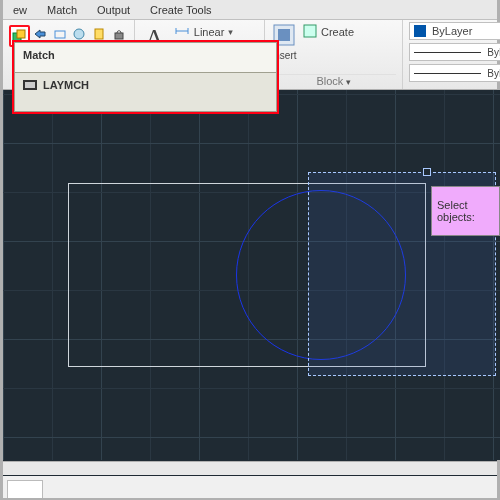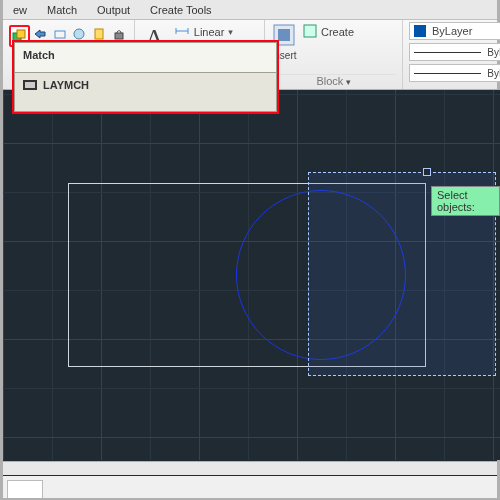--- a/index.html
+++ b/index.html
@@ -35,21 +35,21 @@
   
   .canvas{position:absolute;left:0;top:90px;width:497px;height:370px;background:#1f2a33;overflow:hidden}
   .grid-line-v{position:absolute;top:0;bottom:0;width:1px;background:#2a3742}
   .grid-line-h{position:absolute;left:0;right:0;height:1px;background:#2a3742}
   .grid-line-v.maj{background:#33434f}
   .grid-line-h.maj{background:#33434f}
   .rect{position:absolute;border:1.5px solid #cfd6dc}
   .dashrect{position:absolute;border:1.5px dashed #a9c9ff;background:rgba(60,100,180,0.15)}
   .circle{position:absolute;border:1.5px solid #1a35e8;border-radius:50%}
   .grip{position:absolute;width:8px;height:8px;background:#1f2a33;border:1.5px solid #a9c9ff}
-  .prompt{position:absolute;background:#86efac;border:1px solid #888;padding:2px 5px;color:#333;font-size:11px}
+  .prompt{position:absolute;background:#f0abfc;border:1px solid #888;padding:12px 5px;color:#333;font-size:11px}
   .scroll-h{position:absolute;left:0;bottom:23px;right:0;height:14px;background:#e8e8e8;border-top:1px solid #b0b0b0}
   .tabstrip{position:absolute;left:0;bottom:0;right:0;height:22px;background:#f0f0f0}
   .doctab{display:inline-block;height:18px;border:1px solid #bbb;border-bottom:0;background:#fff;padding:0 10px;margin-left:4px;margin-top:4px;font-size:10px;color:#555}
 </style>
 </head>
 <body>
 
 <div class="frame">
 
   <div class="tabbar">

